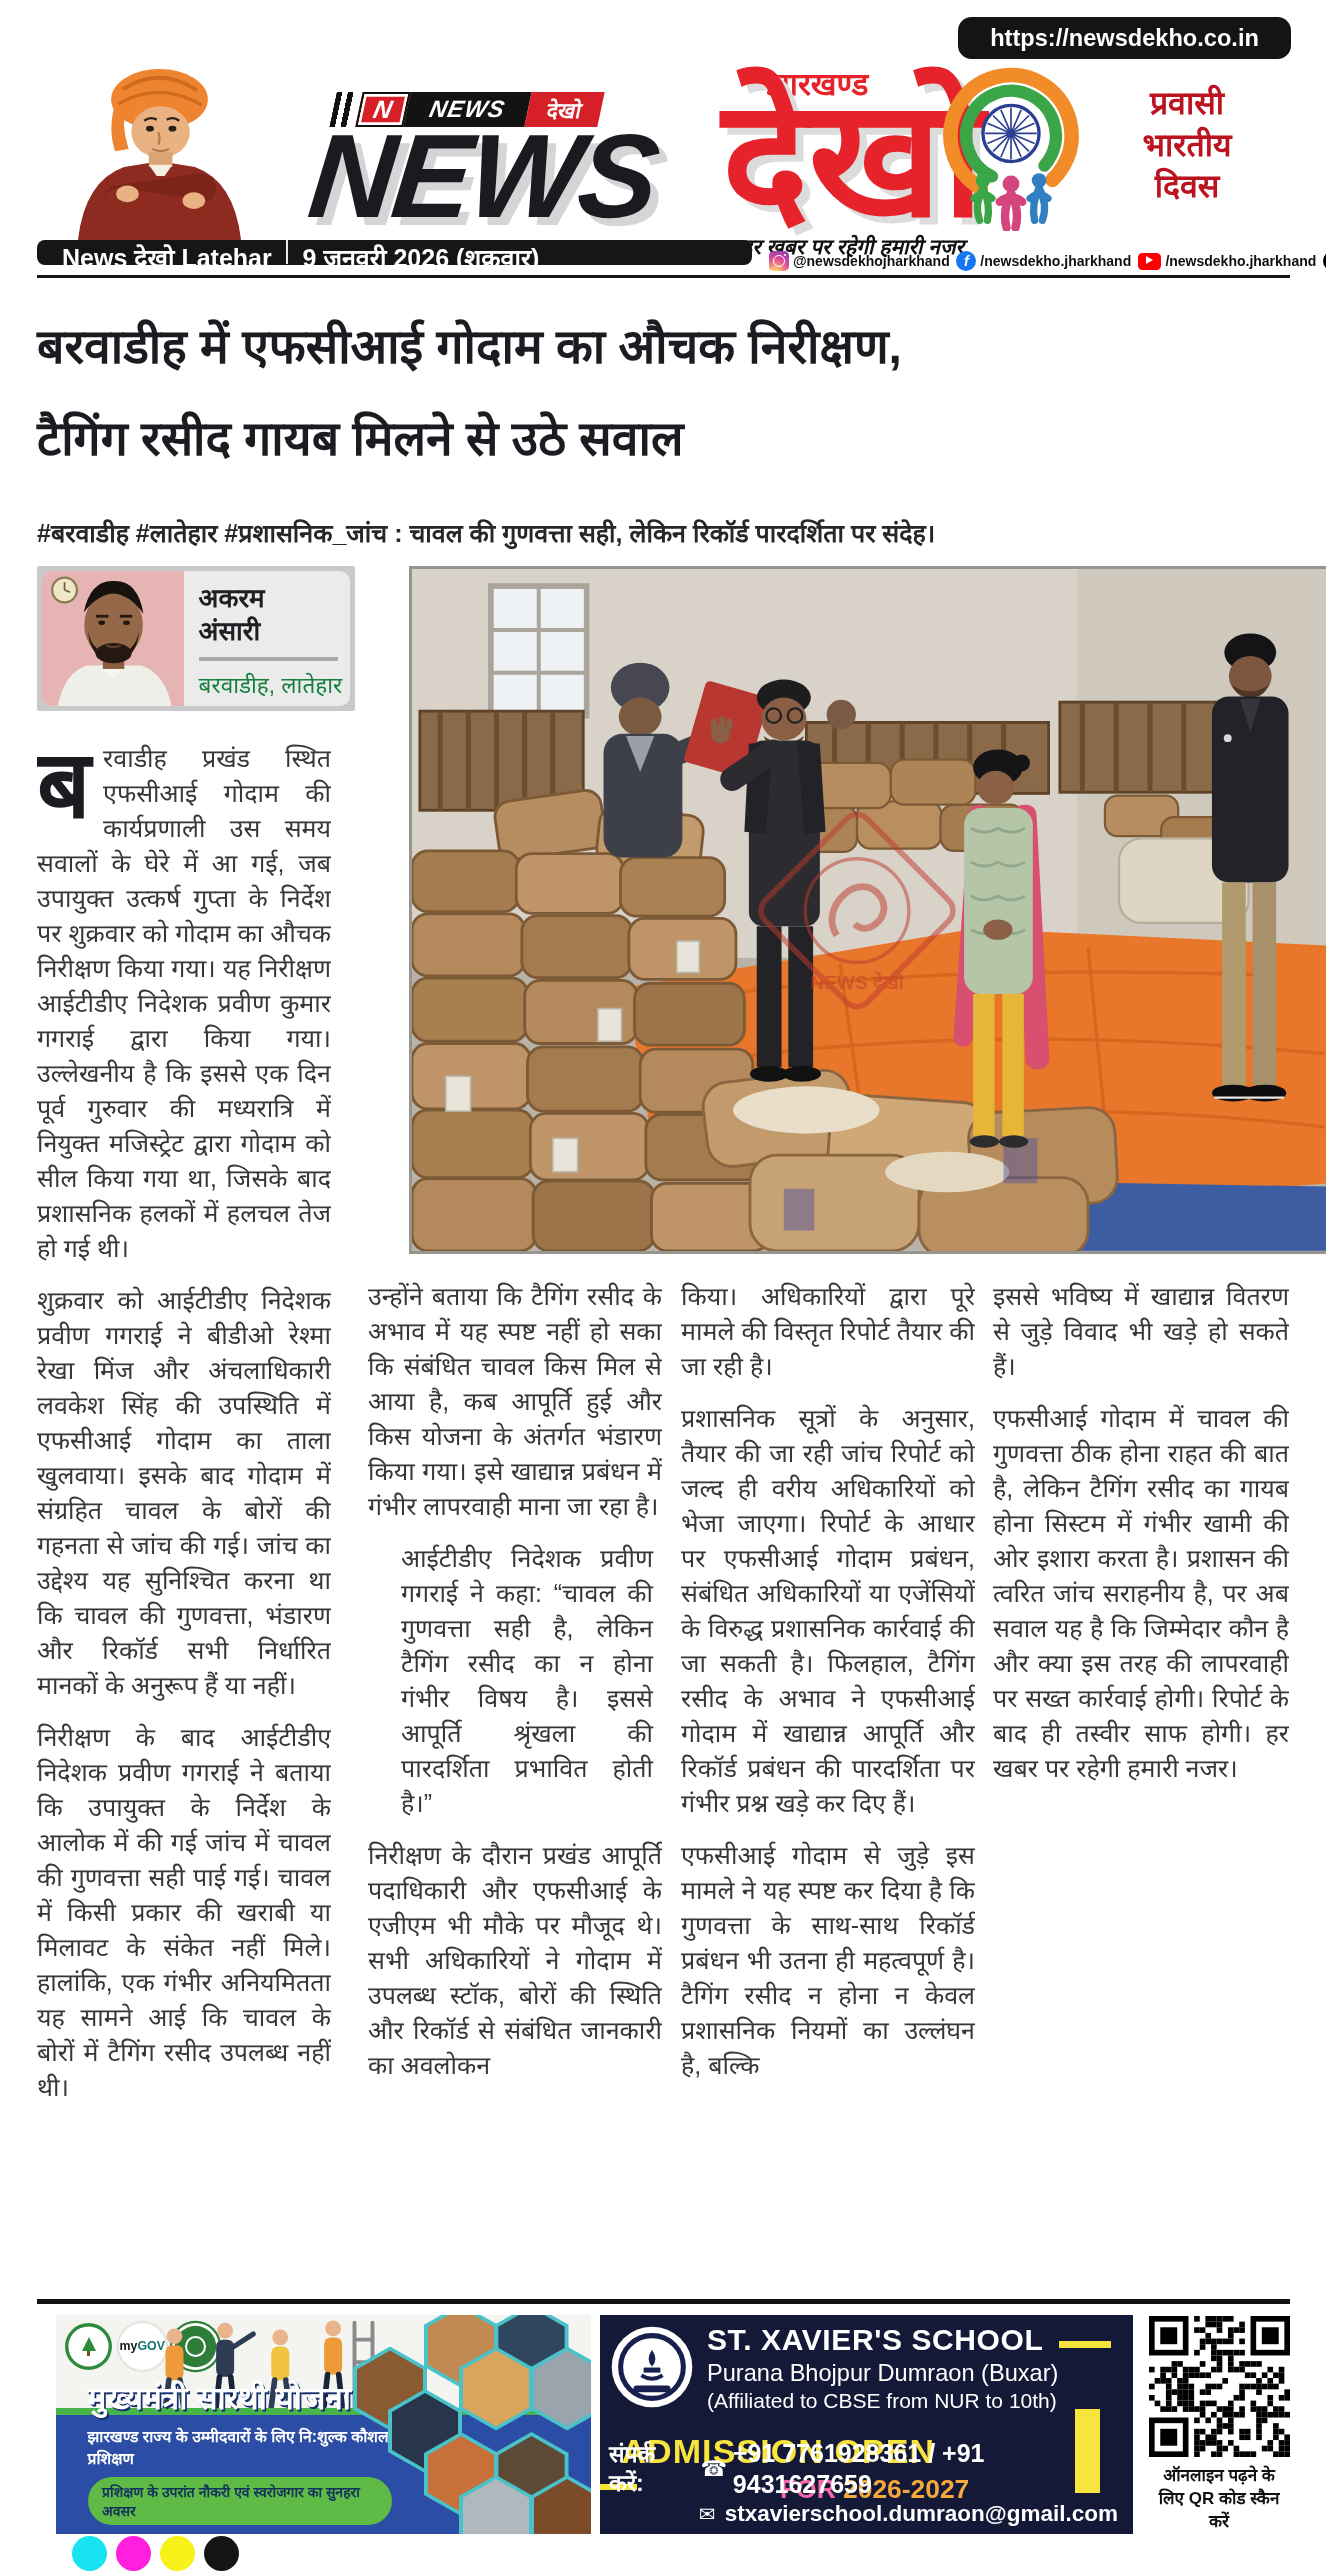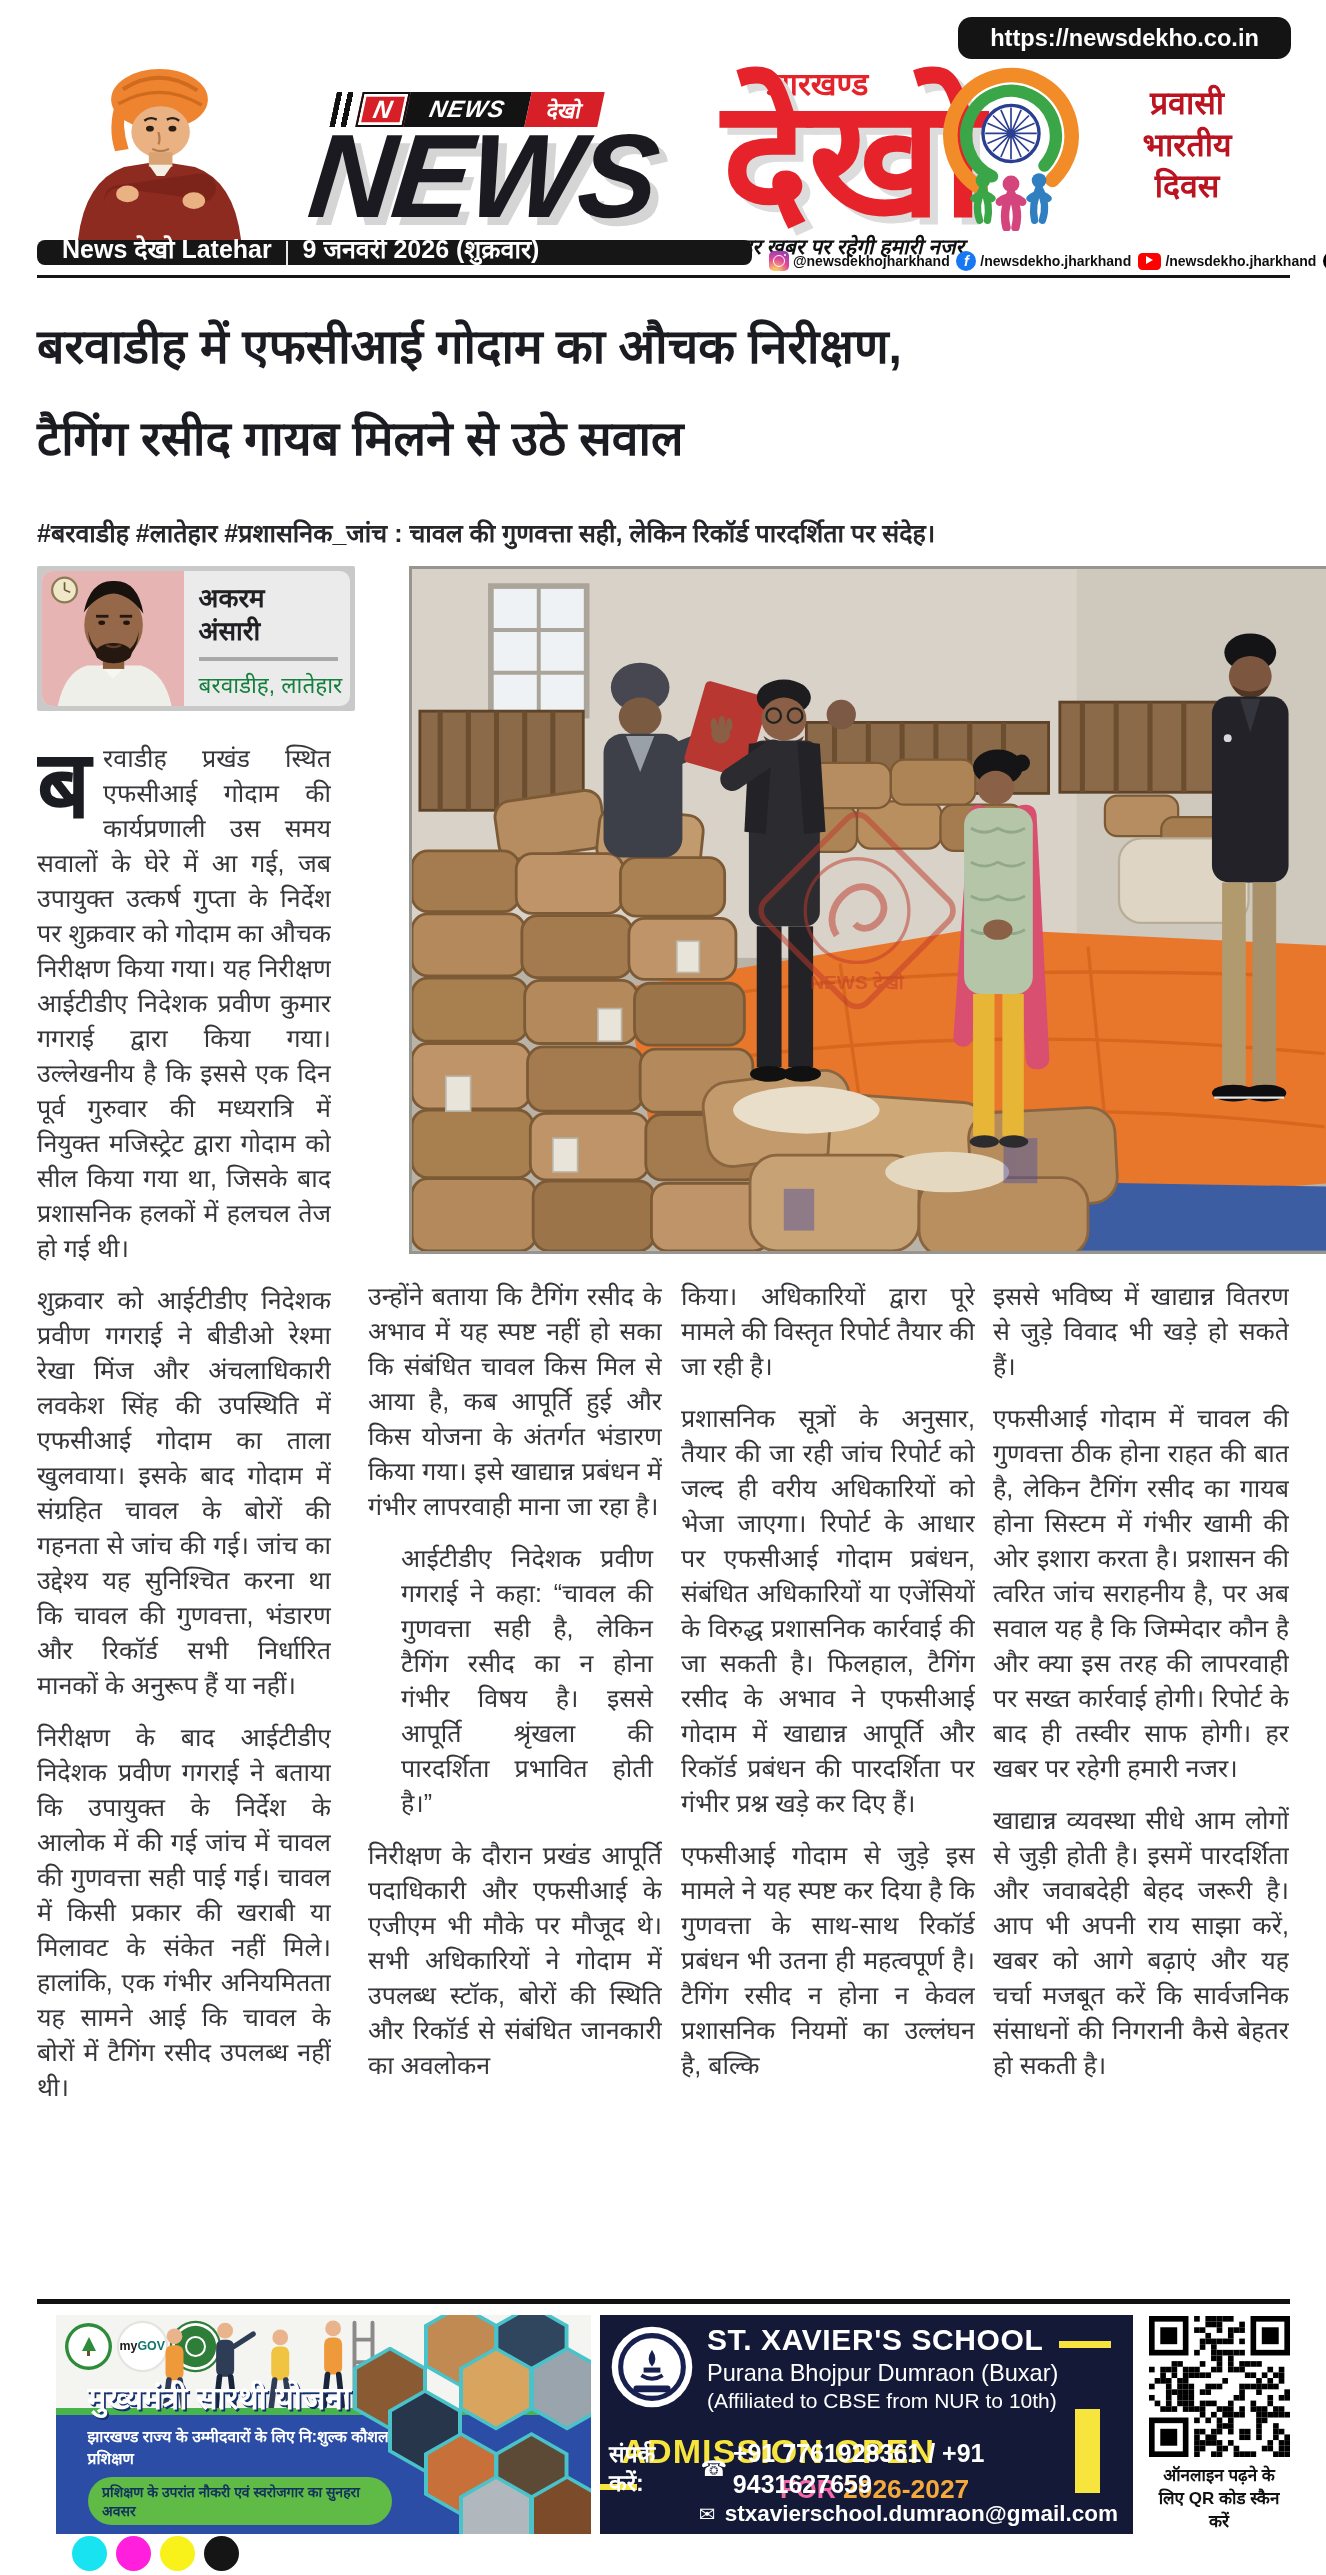--- a/index.html
+++ b/index.html
@@ -27,21 +27,21 @@
   #state-red{left:766px;top:61px;font-size:31.5px;font-weight:800;color:#e6232a;}
   #dekho-big{left:722px;top:65px;font-size:163px;line-height:1.15;font-weight:800;color:#e6232a;
     text-shadow:7.9px 6.7px 0 #dcdcdc;}
   #tagline{left:741px;top:232px;font-size:21px;font-weight:700;font-style:italic;color:#101010;}
 
   #pbd-svg{left:940px;top:65px;width:142px;height:166px;}
   #pbd-text{left:1087px;top:83px;width:200px;text-align:center;font-size:32px;font-weight:800;
     color:#bb1420;line-height:1.3;}
 
   #datebar{left:37px;top:240px;width:715px;height:25px;background:#161616;border-radius:7.9px;
-    display:flex;align-items:flex-end;padding-left:25px;box-sizing:border-box;gap:14.6px;color:#fff;
+    display:flex;align-items:flex-start;padding-left:25px;box-sizing:border-box;gap:14.6px;color:#fff;
     font-size:25px;font-weight:700;white-space:nowrap;}
   #datebar .sep{width:1.7px;height:23.6px;background:#fff;opacity:.9;}
 
   #socials{left:769px;top:251px;width:523px;display:flex;align-items:center;gap:6.7px;
     font-size:14px;font-weight:800;color:#101010;white-space:nowrap;}
   .soc{display:flex;align-items:center;gap:3.9px;}
   .ic{display:inline-block;position:relative;}
   .ic-ig{width:20px;height:20px;border-radius:5px;
     background:radial-gradient(circle at 30% 110%,#fdc468 15%,#df4996 55%,#8a3ab9 95%);}
   .ic-ig::after{content:"";position:absolute;inset:3.9px;border:1.7px solid #fff;border-radius:50%;}
@@ -428,21 +428,20 @@
     <p>निरीक्षण के दौरान प्रखंड आपूर्ति पदाधिकारी और एफसीआई के एजीएम भी मौके पर मौजूद थे। सभी अधिकारियों ने गोदाम में उपलब्ध स्टॉक, बोरों की स्थिति और रिकॉर्ड से संबंधित जानकारी का अवलोकन</p>
   </div>
   <div class="col" id="col3">
     <p>किया। अधिकारियों द्वारा पूरे मामले की विस्तृत रिपोर्ट तैयार की जा रही है।</p>
     <p>प्रशासनिक सूत्रों के अनुसार, तैयार की जा रही जांच रिपोर्ट को जल्द ही वरीय अधिकारियों को भेजा जाएगा। रिपोर्ट के आधार पर एफसीआई गोदाम प्रबंधन, संबंधित अधिकारियों या एजेंसियों के विरुद्ध प्रशासनिक कार्रवाई की जा सकती है। फिलहाल, टैगिंग रसीद के अभाव ने एफसीआई गोदाम में खाद्यान्न आपूर्ति और रिकॉर्ड प्रबंधन की पारदर्शिता पर गंभीर प्रश्न खड़े कर दिए हैं।</p>
     <p>एफसीआई गोदाम से जुड़े इस मामले ने यह स्पष्ट कर दिया है कि गुणवत्ता के साथ-साथ रिकॉर्ड प्रबंधन भी उतना ही महत्वपूर्ण है। टैगिंग रसीद न होना न केवल प्रशासनिक नियमों का उल्लंघन है, बल्कि</p>
   </div>
   <div class="col" id="col4">
     <p>इससे भविष्य में खाद्यान्न वितरण से जुड़े विवाद भी खड़े हो सकते हैं।</p>
     <p>एफसीआई गोदाम में चावल की गुणवत्ता ठीक होना राहत की बात है, लेकिन टैगिंग रसीद का गायब होना सिस्टम में गंभीर खामी की ओर इशारा करता है। प्रशासन की त्वरित जांच सराहनीय है, पर अब सवाल यह है कि जिम्मेदार कौन है और क्या इस तरह की लापरवाही पर सख्त कार्रवाई होगी। रिपोर्ट के बाद ही तस्वीर साफ होगी। हर खबर पर रहेगी हमारी नजर।</p>
-    <p>खाद्यान्न व्यवस्था सीधे आम लोगों से जुड़ी होती है। इसमें पारदर्शिता और जवाबदेही बेहद जरूरी है। आप भी अपनी राय साझा करें, खबर को आगे बढ़ाएं और यह चर्चा मजबूत करें कि सार्वजनिक संसाधनों की निगरानी कैसे बेहतर हो सकती है।</p>
   </div>
 
   <div class="abs" id="rule"></div>
 
   <div class="abs" id="ad-left">
     <div id="ad-logos">
       <div class="logo-c green">
           <span class="tree"></span>
           <span class="trunk"></span>
         </div>

